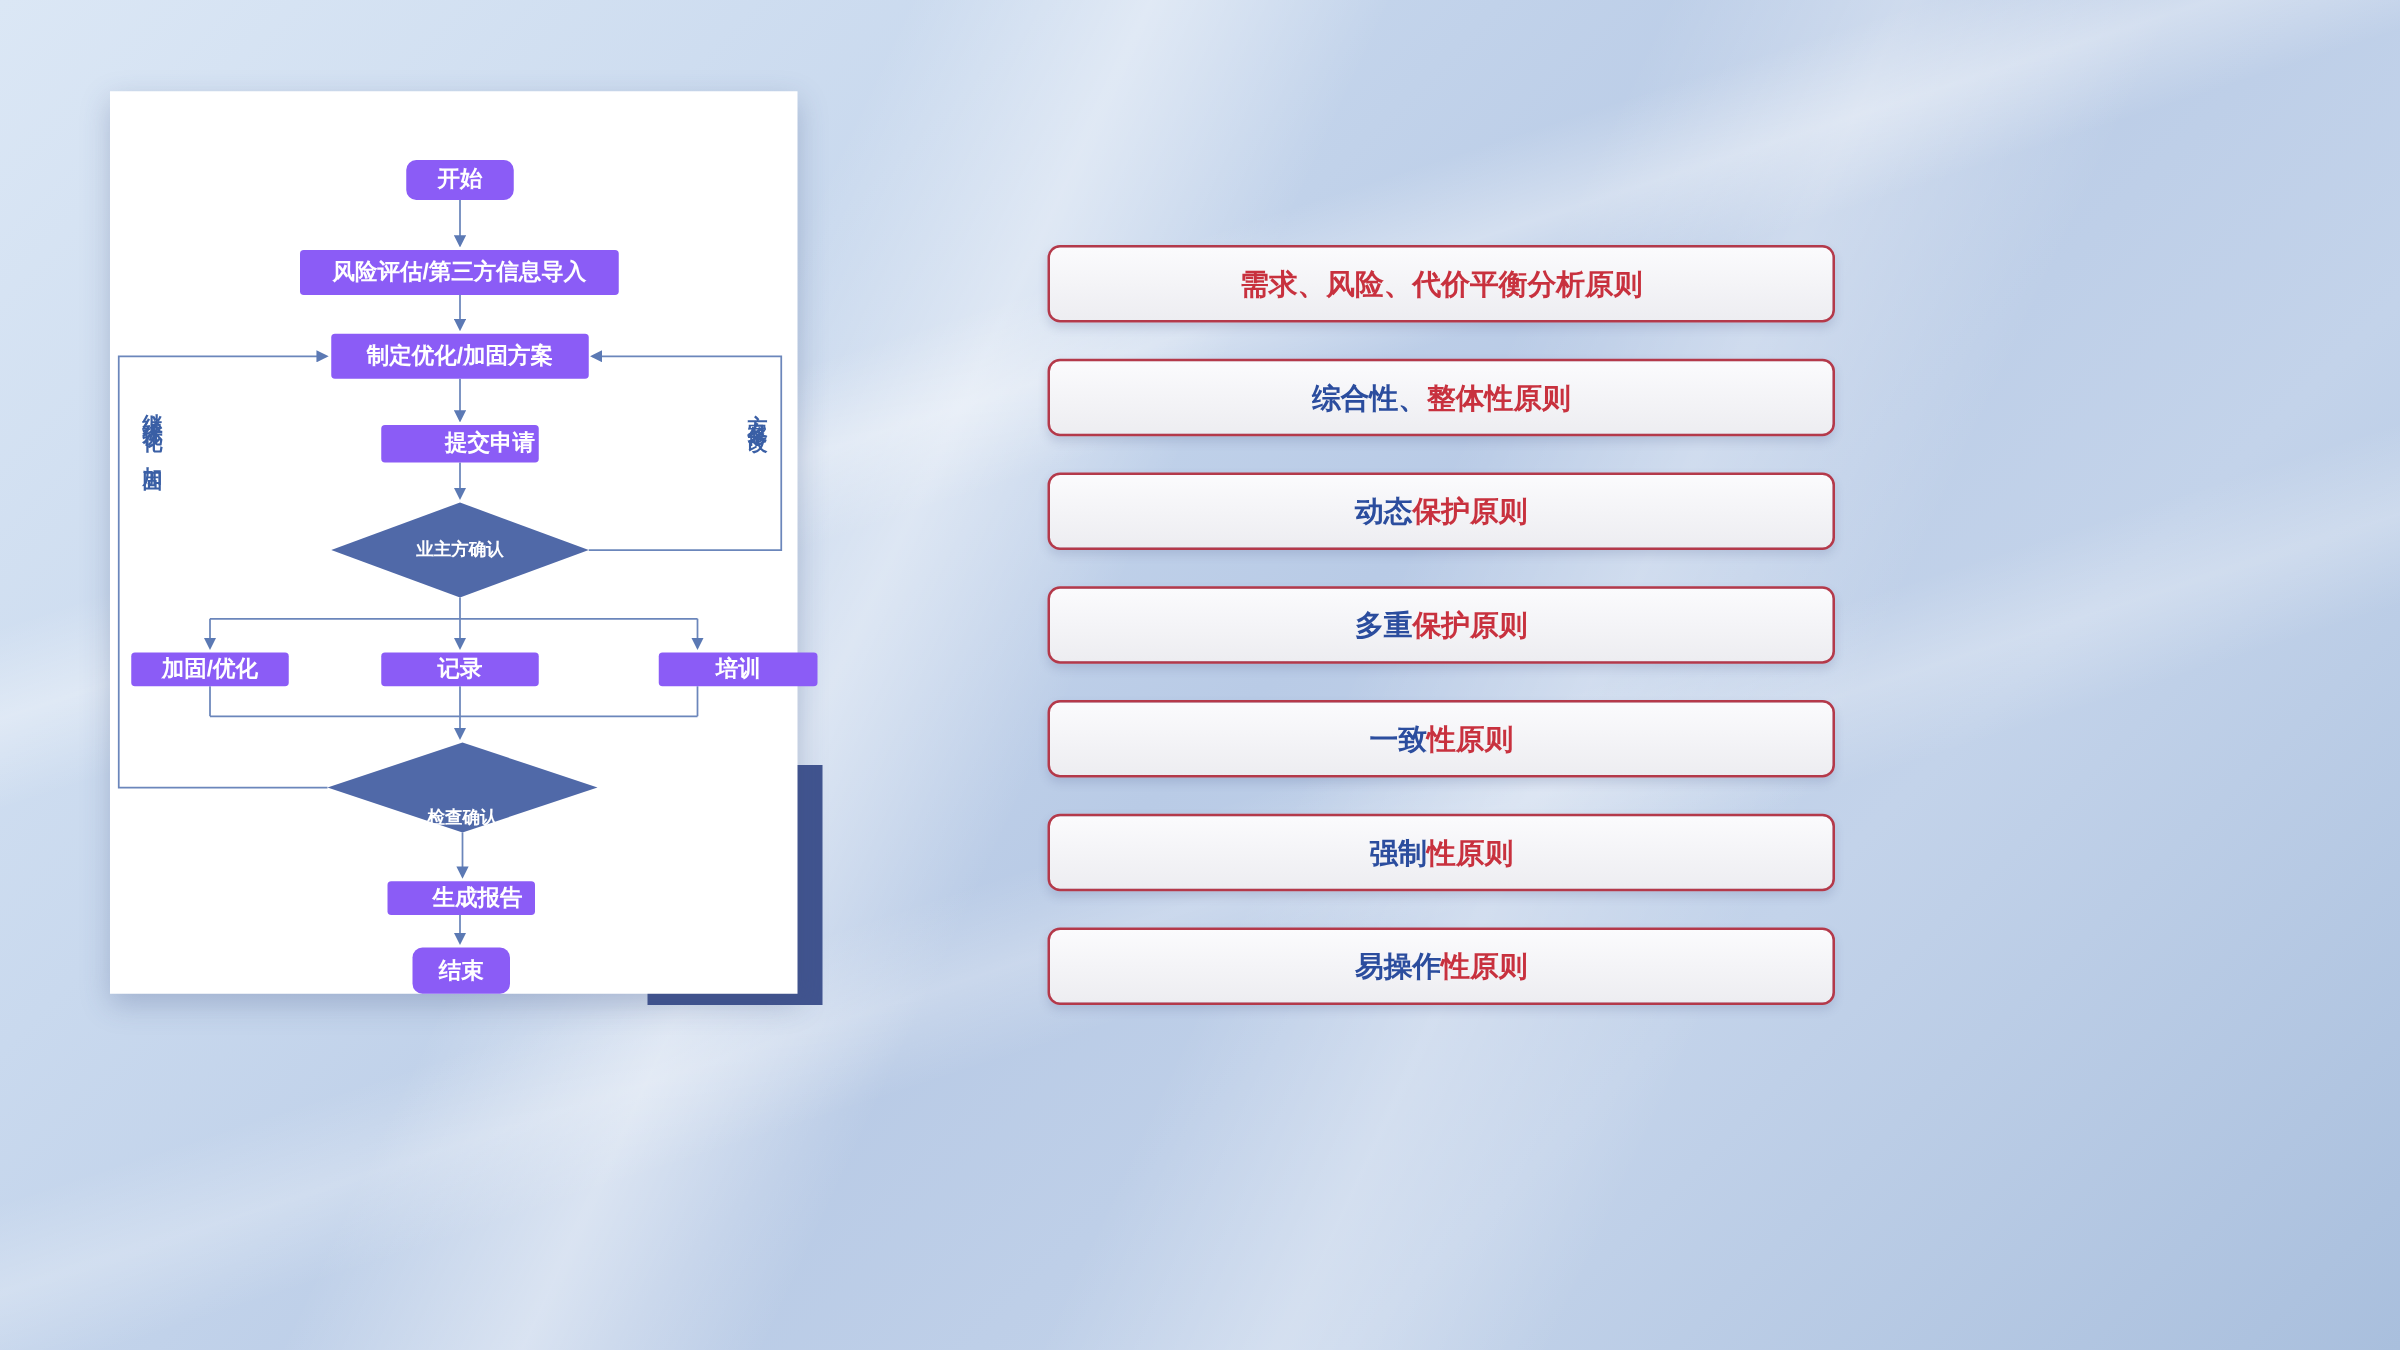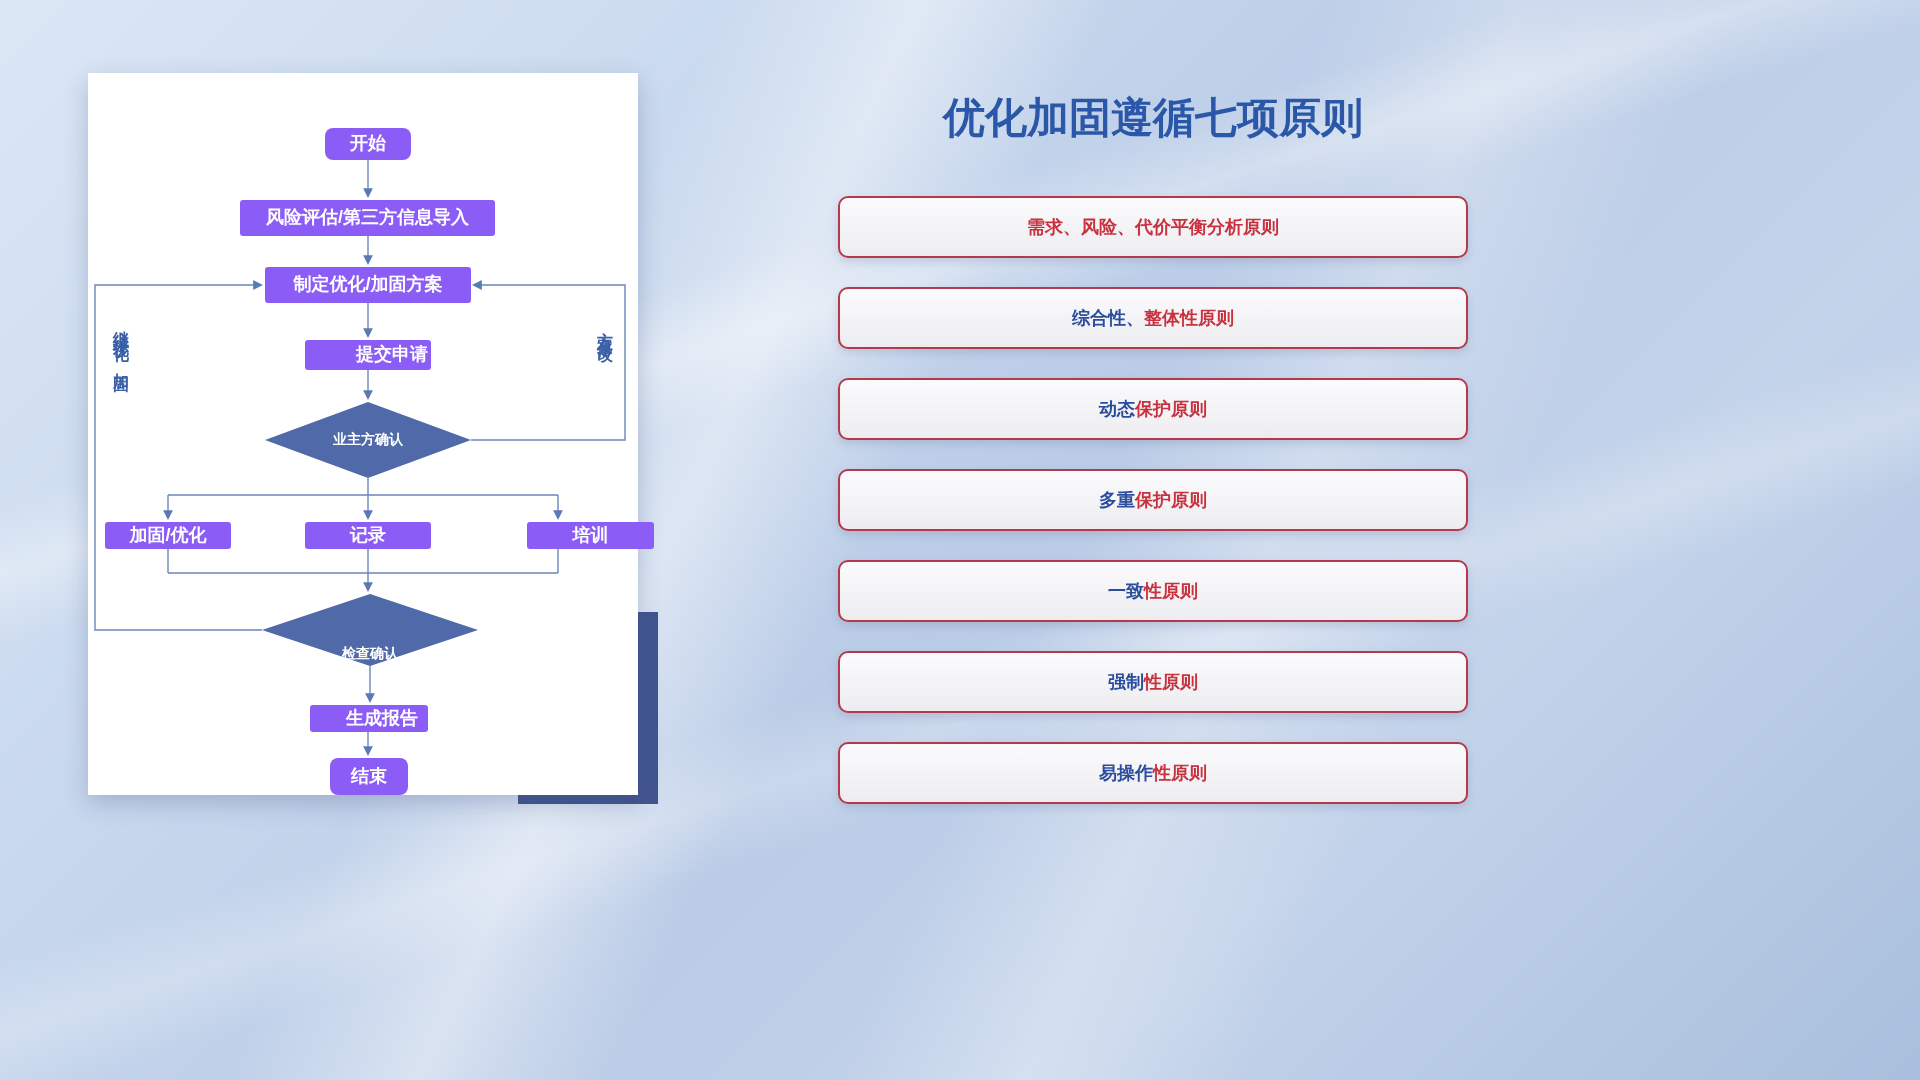--- a/index.html
+++ b/index.html
@@ -55,21 +55,21 @@
   }
   .principles {
     position:absolute; left:838px; top:196px; width:630px;
     display:flex; flex-direction:column; gap:29px;
   }
   .principle {
     height:62px;
     background:linear-gradient(180deg, #fbfbfd 0%, #ededf1 100%);
     border:2px solid #b4394a; border-radius:10px;
     display:flex; align-items:center; justify-content:center;
-    font-size:18px; font-weight:600;
+    font-size:23px; font-weight:600;
     box-shadow:0 4px 8px rgba(80,90,140,0.18);
   }
   .p-blue { color:#2b4d9e; }
   .p-red  { color:#c8313e; }
 </style>
 </head>
 <body>
 
 <div id="slide">
   <div class="streak s1"></div>
@@ -118,21 +118,20 @@
     <div class="node" style="left:217px; top:449px; width:126px; height:27px;">记录</div>
     <div class="node" style="left:407px; top:449px; width:127px; height:27px;margin-left:32px;">培训</div>
     <div class="node ghost" style="left:202px; top:568px; width:160px; height:26px; font-size:14px;">检查确认</div>
     <div class="node" style="left:222px; top:632px; width:118px; height:27px;padding-left:26px;">生成报告</div>
     <div class="node rounded" style="left:242px; top:685px; width:78px;  height:37px;">结束</div>
 
     <div class="vlabel" style="left:22px;  top:245px;">继续优化/加固</div>
     <div class="vlabel" style="left:506px; top:245px;">方案修改</div>
   </div>
 
-  <div class="principles-title">优化加固遵循七项原则</div>
 
   <div class="principles">
     <div class="principle">
       <span class="p-blue"></span>
         <span class="p-red">需求、风险、代价平衡分析原则</span>
     </div>
     <div class="principle">
       <span class="p-blue">综合性、</span>
         <span class="p-red">整体性原则</span>
     </div>

